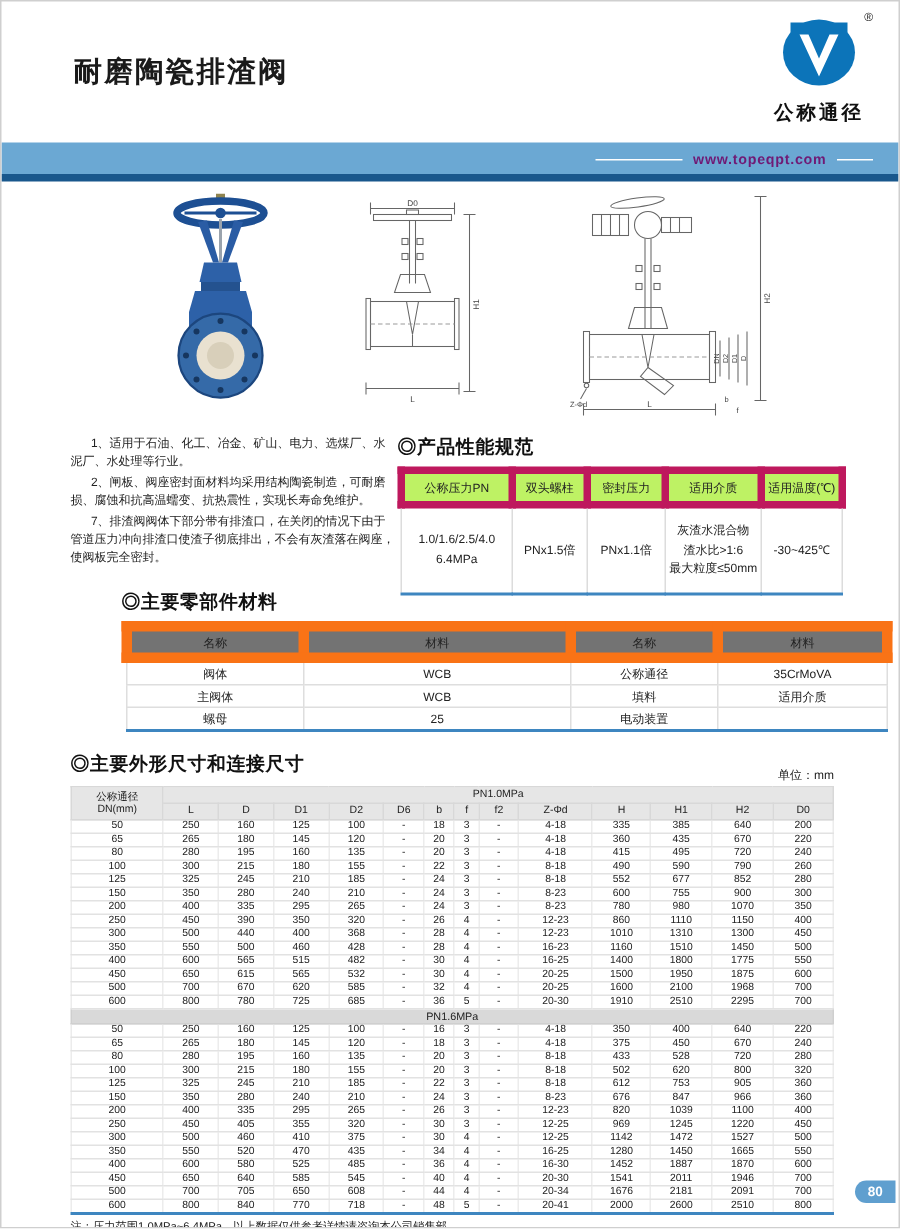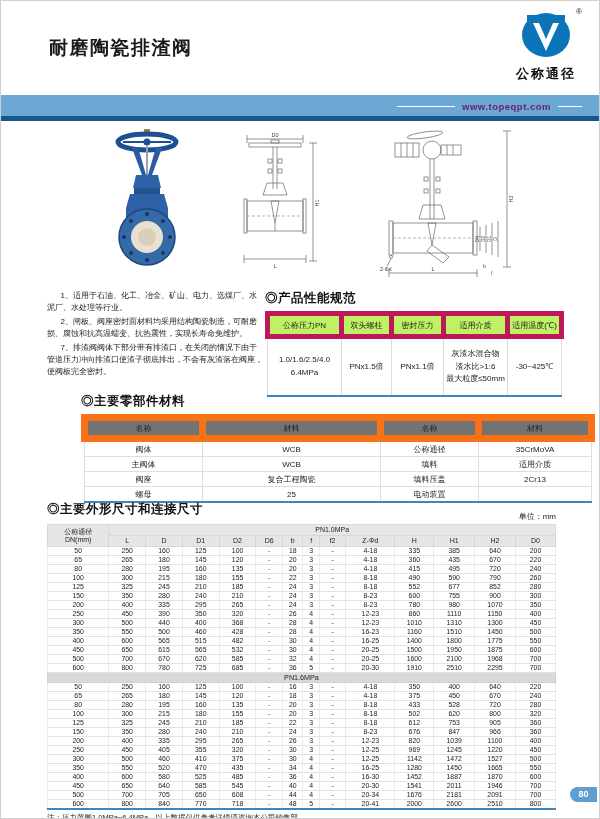--- a/index.html
+++ b/index.html
@@ -261,26 +261,20 @@
             <td>公称通径</td>
             <td>35CrMoVA</td>
           </tr>
           <tr>
             <td>主阀体</td>
             <td>WCB</td>
             <td>填料</td>
             <td>适用介质</td>
           </tr>
           <tr>
-            <td>阀座</td>
-            <td>复合工程陶瓷</td>
-            <td>填料压盖</td>
-            <td>2Cr13</td>
-          </tr>
-          <tr>
             <td>螺母</td>
             <td>25</td>
             <td>电动装置</td>
             <td></td>
           </tr>
         </tbody>
     </table>
   </div>
 
   <div class="dims">

